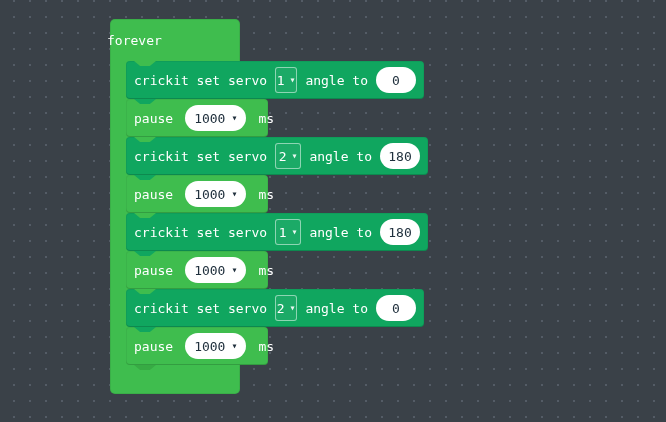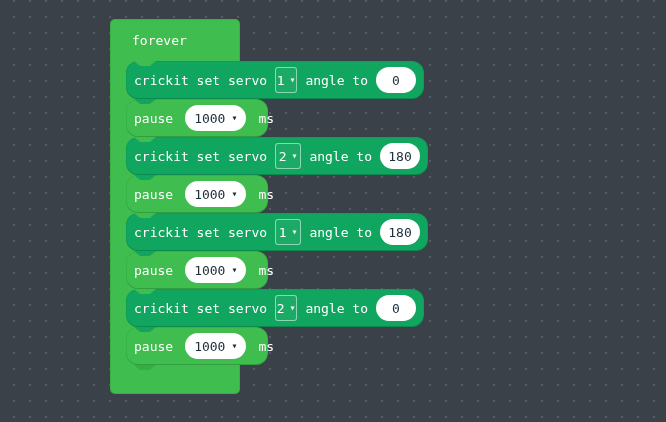--- a/index.html
+++ b/index.html
@@ -16,35 +16,35 @@
     color:#ffffff;
   }
 
   
   .forever-body{
     position:absolute;left:110px;top:19px;width:130px;height:375px;
     background:#3fbd4e;border-radius:5px;
     box-shadow: inset 0 0 0 1px rgba(0,0,0,.07);
   }
   .forever-head{
-    position:absolute;left:132px;top:19px;height:42px;
+    position:absolute;left:107px;top:19px;height:42px;
     display:flex;align-items:center;
   }
   .arm-notch{
     position:absolute;left:134px;top:365px;width:22px;height:5px;
     background:#37ab44;
     clip-path:polygon(0 0,100% 0,72% 100%,28% 100%);
   }
 
   
   .row{
     position:absolute;left:126px;height:38px;
     display:flex;align-items:center;gap:8px;
     padding:0 8px;box-sizing:border-box;
-    border-radius:12px;
+    border-radius:4px;
     box-shadow: inset 0 -1px 0 rgba(0,0,0,.12), inset 0 0 0 1px rgba(0,0,0,.05);
   }
   .crickit{background:#10a65f;}
   .pause{background:#3fbd4e;width:142px;gap:12px;}
   .r0{top:61px;width:298px}
   .r1{top:99px}
   .r2{top:137px;width:302px}
   .r3{top:175px}
   .r4{top:213px;width:302px}
   .r5{top:251px}

